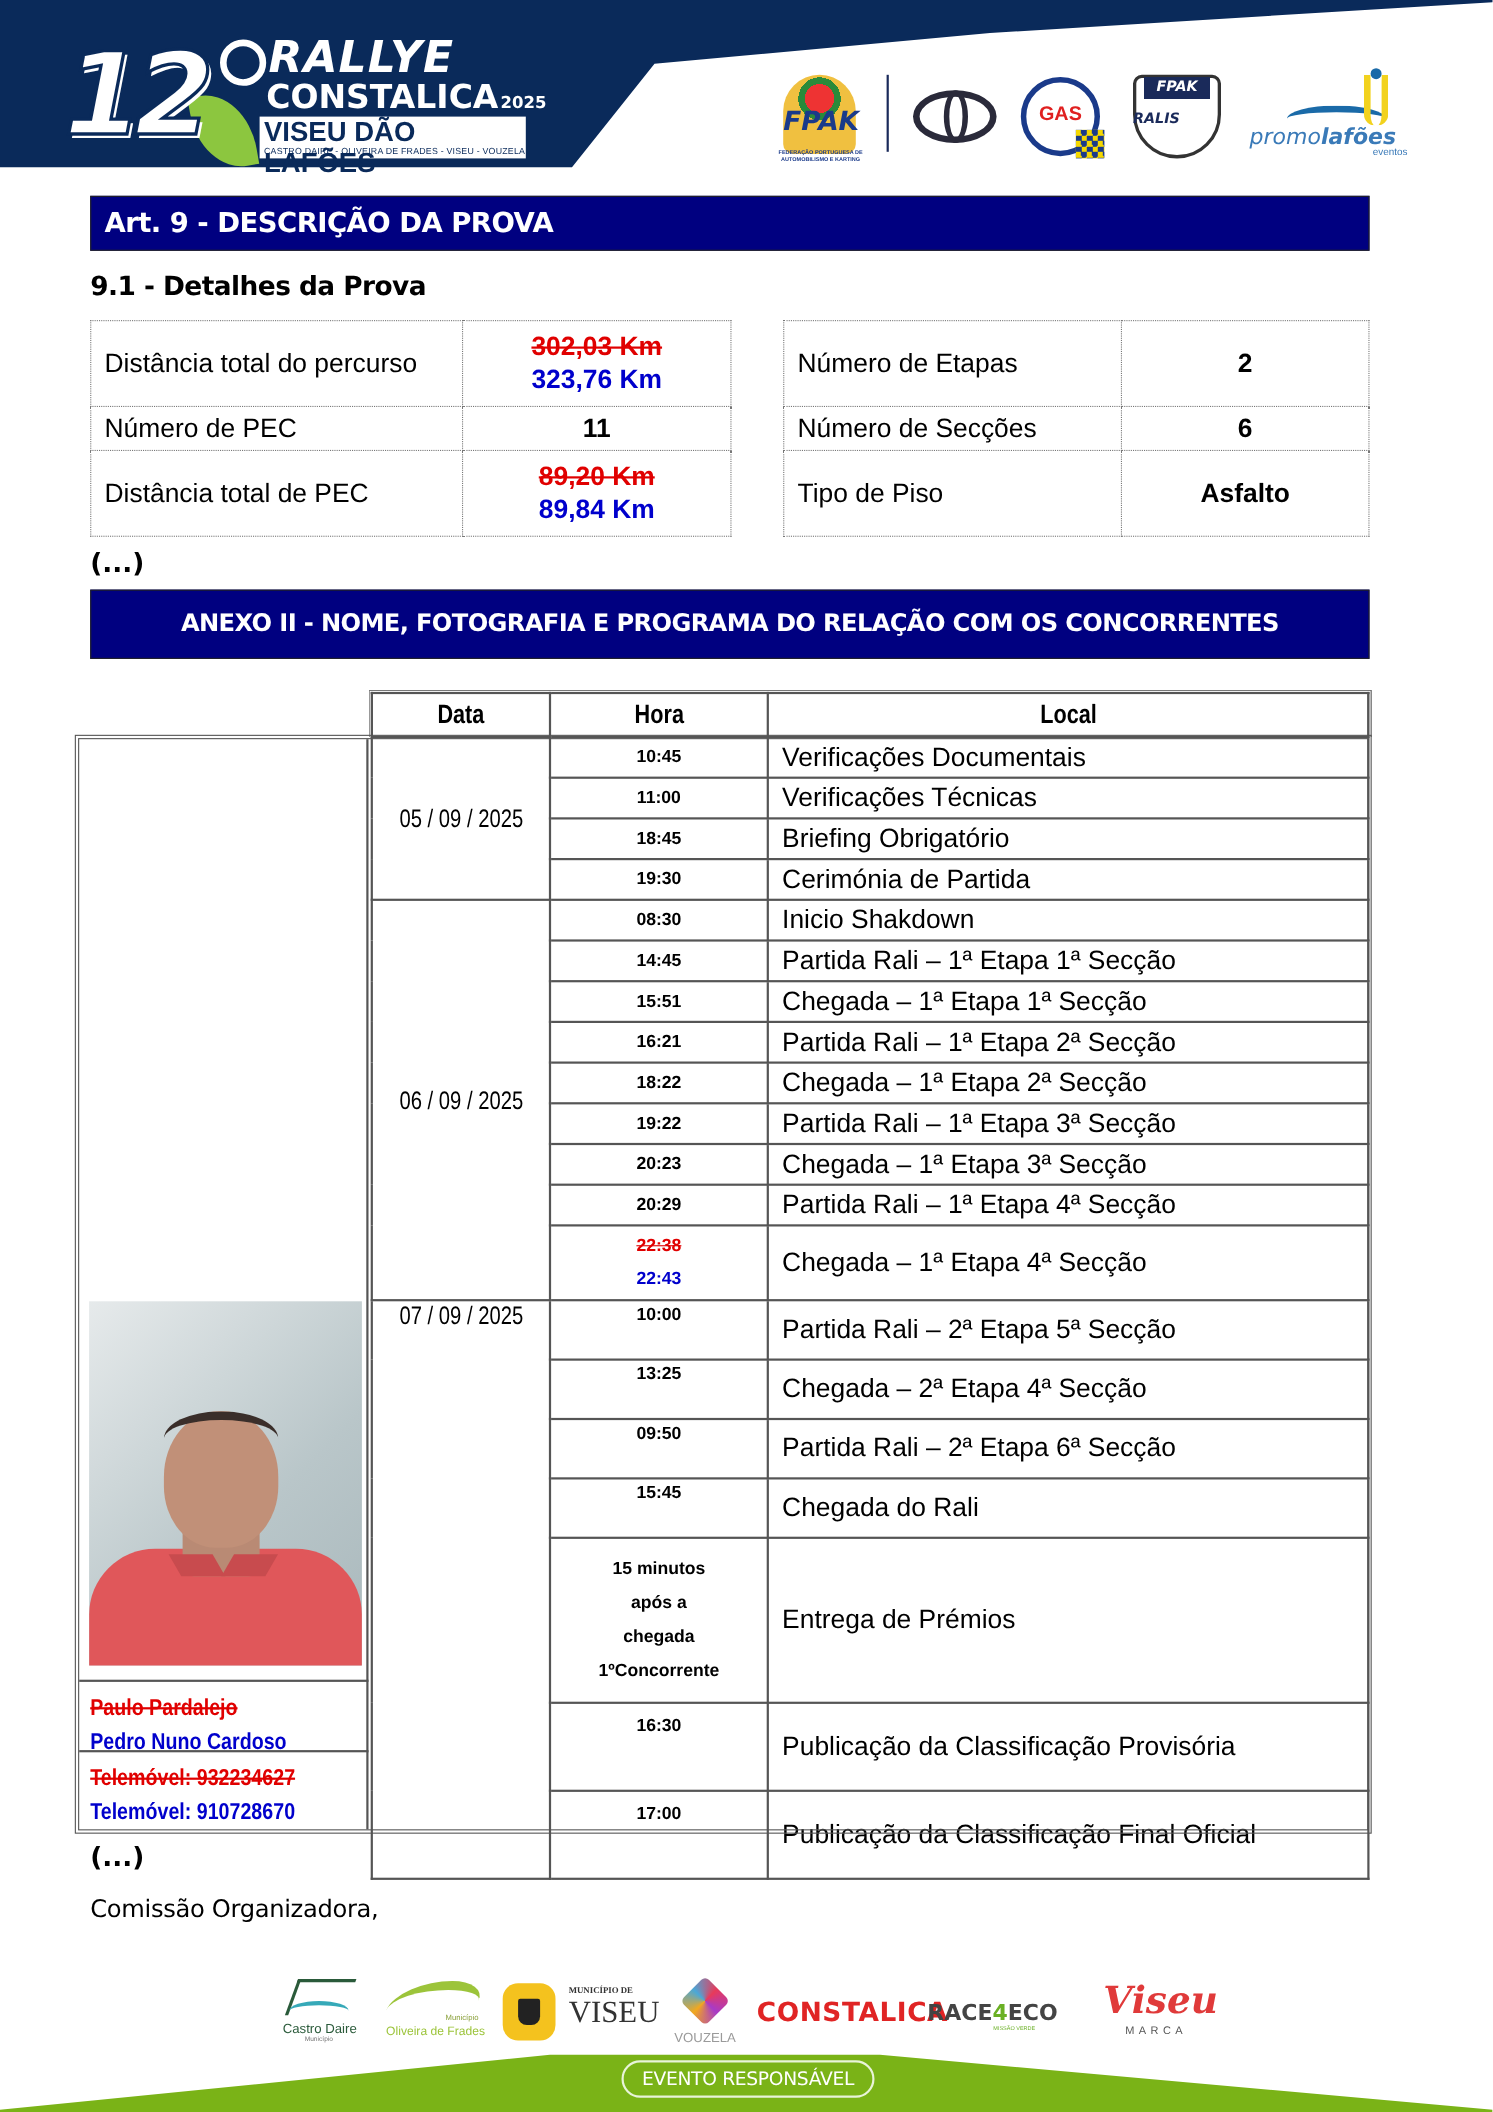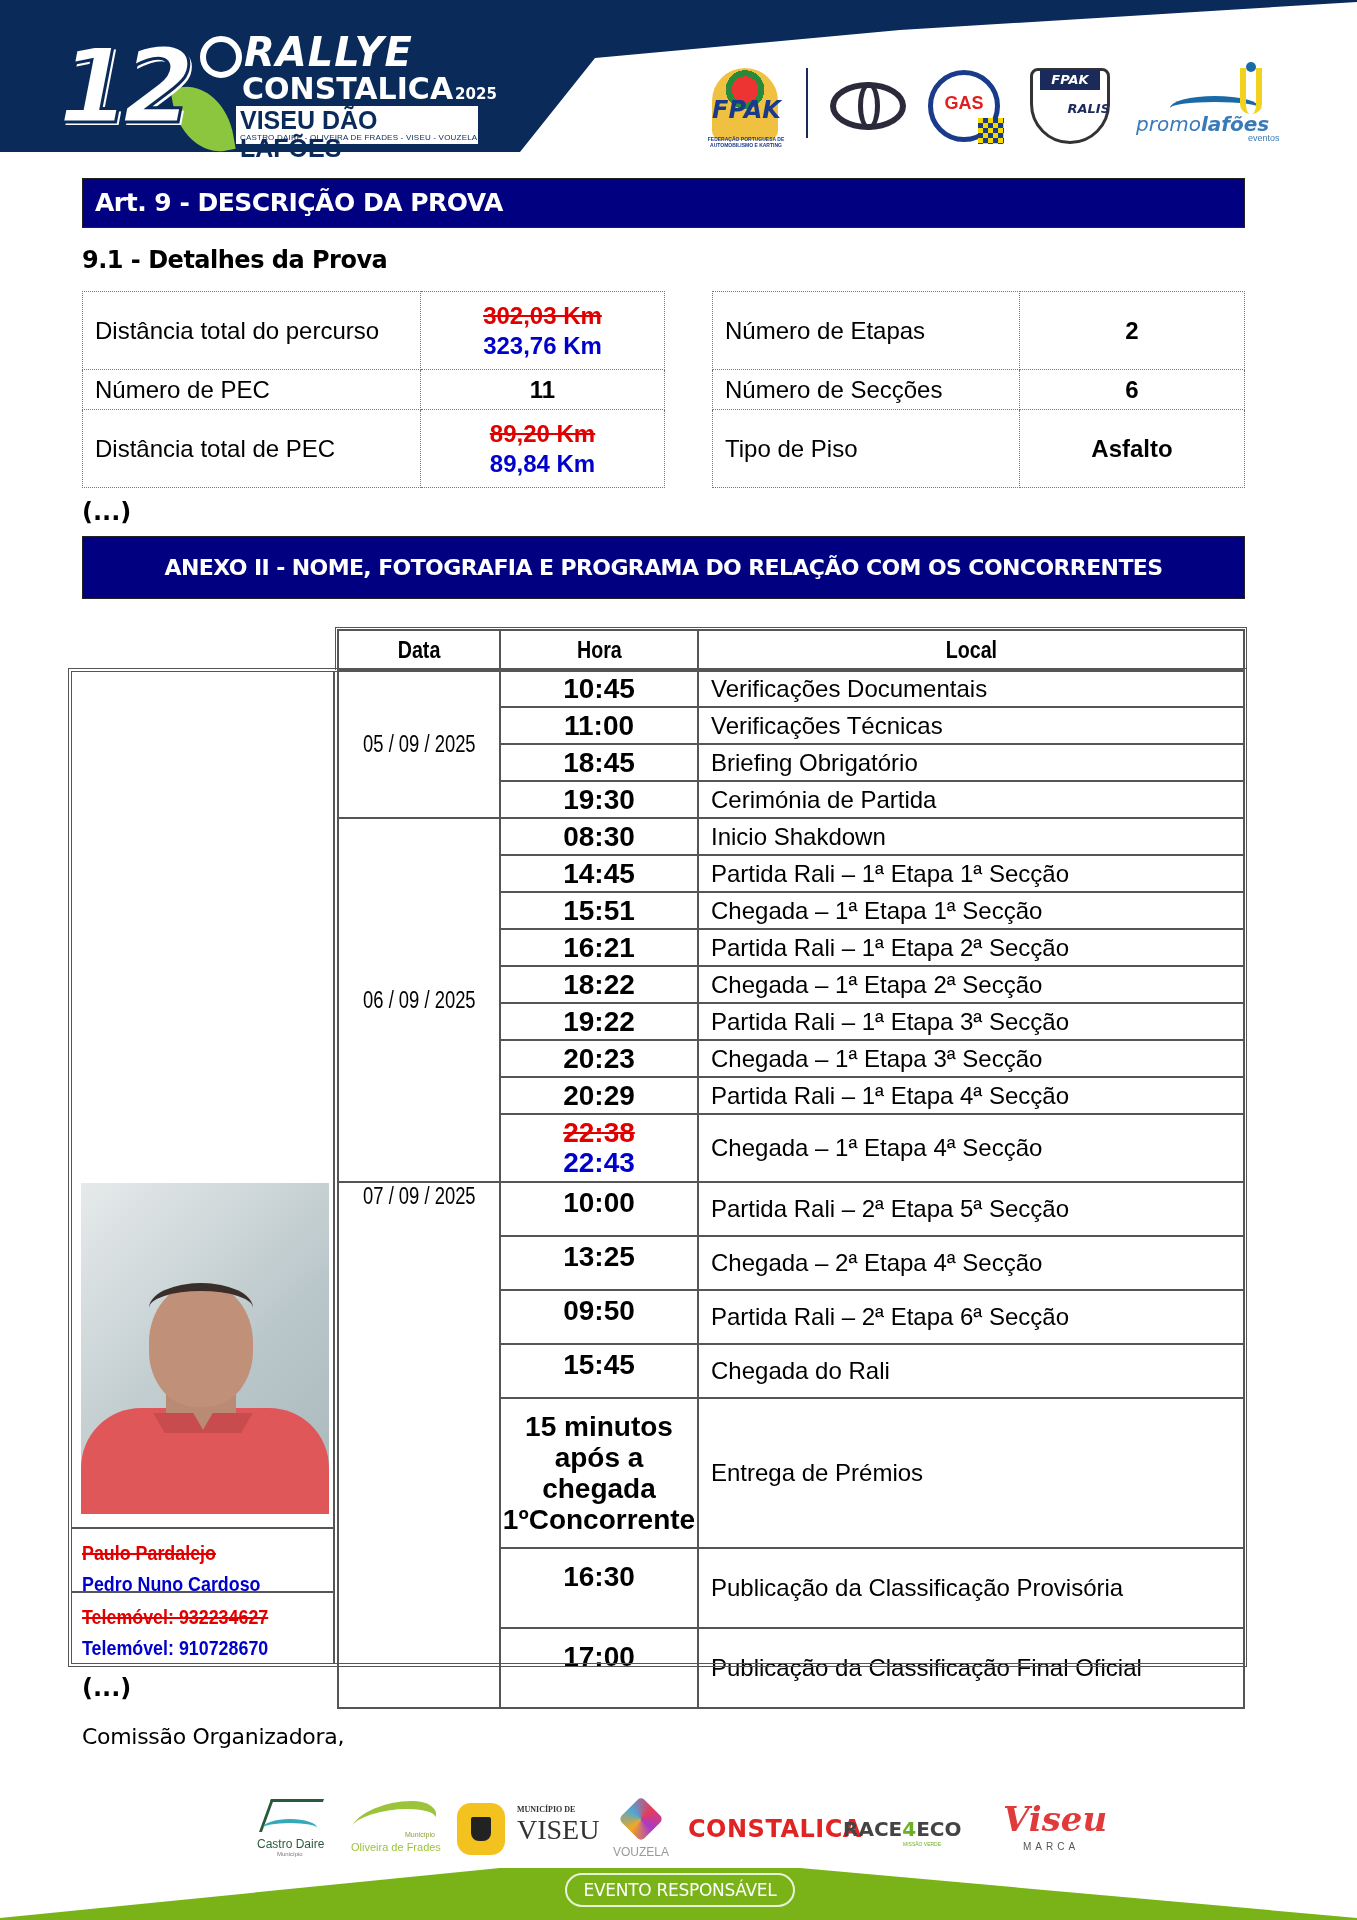--- a/index.html
+++ b/index.html
@@ -25,21 +25,21 @@
   .fpak-text { left:12px; top:36px; width:66px; text-align:center; font:italic 900 24px/24px "DejaVu Sans", sans-serif; color:#1a3a8a; }
   .fpak-sub { left:0; top:74px; width:92px; text-align:center; font:700 5px/6px "Liberation Sans", sans-serif; color:#1a3a8a; }
   .sp-divider { left:106px; top:6px; width:2px; height:70px; background:#1a2a5a; }
   .toyota { left:130px; top:20px; width:76px; height:48px; border:6px solid #2a2a3a; border-radius:50%; box-sizing:border-box; }
   .toyota-inner { left:158px; top:20px; width:22px; height:48px; border:5px solid #2a2a3a; border-radius:50%; box-sizing:border-box; }
   .gas-ring { left:228px; top:8px; width:72px; height:72px; border:5px solid #1a3a8a; border-radius:50%; box-sizing:border-box; background:#fff; }
   .gas-text { left:234px; top:32px; width:60px; text-align:center; font:900 18px/18px "Liberation Sans", sans-serif; color:#e02020; }
   .gas-check { left:278px; top:56px; width:26px; height:26px; background:repeating-conic-gradient(#1a3a8a 0 25%, #f5d800 0 50%) 0 0/10px 10px; }
   .ralis { left:330px; top:6px; width:80px; height:76px; border:3px solid #333; border-radius:8px 8px 40px 40px; box-sizing:border-box; background:#fff; }
   .ralis-top { left:340px; top:8px; width:60px; height:20px; background:#1a2a5a; color:#fff; font:italic 900 13px/20px "DejaVu Sans", sans-serif; text-align:center; }
-  .ralis-txt { left:330px; top:40px; width:80px; text-align:right; font:italic 700 13px/14px "DejaVu Sans", sans-serif; color:#1a2a5a; }
+  .ralis-txt { left:330px; top:40px; width:80px; text-align:left; font:italic 700 13px/14px "DejaVu Sans", sans-serif; color:#1a2a5a; }
   .promo-swoosh { left:470px; top:34px; width:90px; height:24px; border-radius:50%; border-top:6px solid #1a6aa8; box-sizing:border-box; }
   .promo-fig { left:540px; top:6px; width:22px; height:46px; border-left:6px solid #f2d21e; border-right:6px solid #f2d21e; border-radius:0 0 10px 10px; box-sizing:border-box; }
   .promo-head { left:546px; top:0; width:10px; height:10px; border-radius:50%; background:#1a6aa8; }
   .promo-text { left:436px; top:52px; font:italic 400 20px/20px "DejaVu Sans", sans-serif; color:#3a7ab8; }
   .promo-text b { font-weight:700; }
   .promo-sub { left:548px; top:72px; font:400 9px/9px "Liberation Sans", sans-serif; color:#3a7ab8; }
 
   
   .section-bar { position:absolute; left:82px; width:1163px; background:#000080; color:#fff; box-sizing:border-box; border:1px solid #222; }
   .art9 { top:178px; height:50px; font:700 25px/48px "DejaVu Sans", sans-serif; padding-left:12px; letter-spacing:-0.5px; }
@@ -63,21 +63,21 @@
   .old { color:#e00000; text-decoration:line-through; display:block; line-height:30px; }
   .new { color:#0000cc; display:block; line-height:30px; }
 
   
   .sched { position:absolute; left:337px; top:629px; width:908px; border-collapse:collapse; font-family:"Liberation Sans", sans-serif; }
   .sched th, .sched td { border:2px solid #555; padding:0; }
   .sched th { font:700 24px/36px "Liberation Sans", sans-serif; height:38px; transform-origin:center; }
   .sched th span { display:inline-block; transform:scaleX(0.82); }
   .sched .c-date { width:160px; text-align:center; font-size:23px; }
   .sched .c-date span { display:inline-block; transform:scaleX(0.8); }
-  .sched .c-hora { width:196px; text-align:center; font-weight:700; font-size:28px; }
+  .sched .c-hora { width:196px; text-align:center; font-weight:700; font-size:16px; }
   .sched .c-local { padding-left:12px; font-size:24px; }
   .sched tr.r37 td { height:35px; }
   .sched tr.r68 td { height:66px; }
   .sched tr.r50 td.c-hora, .sched tr.r50 td.c-local { height:48px; vertical-align:top; }
   .sched tr.r50 td.c-local { vertical-align:middle; }
   .sched tr.r50 td.c-hora { padding-top:4px; }
   .sched .hora-multi { line-height:31px; }
   .sched .pub td.c-local { vertical-align:middle; }
   .sched .pub td { height:66px; }
   .sched .pub td.c-hora { vertical-align:top; padding-top:12px; }

